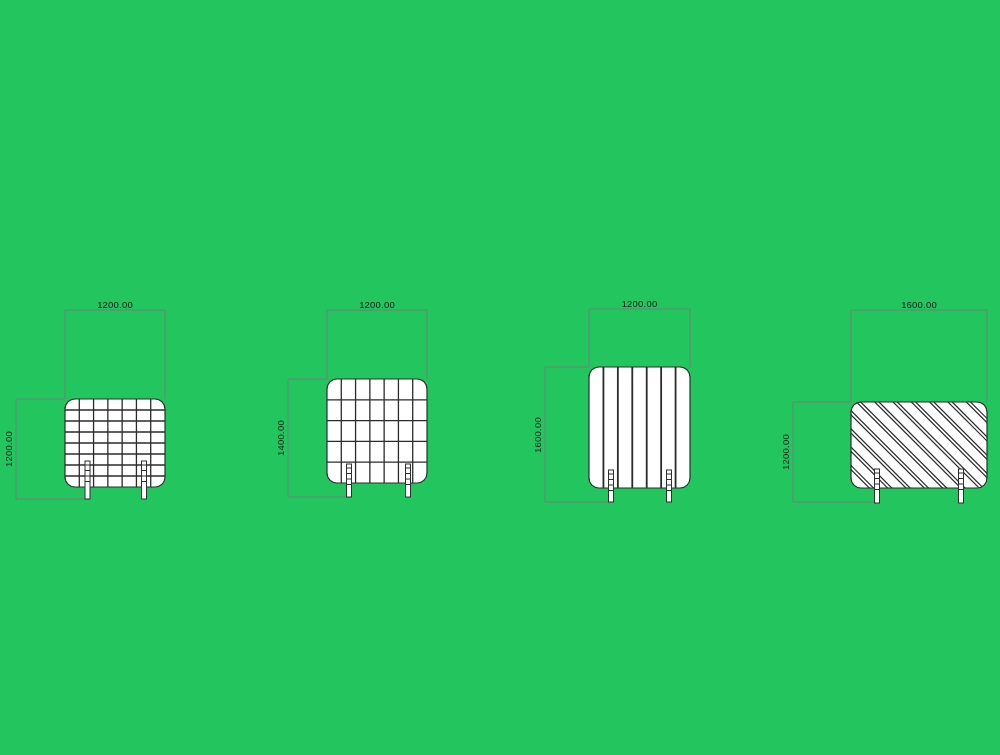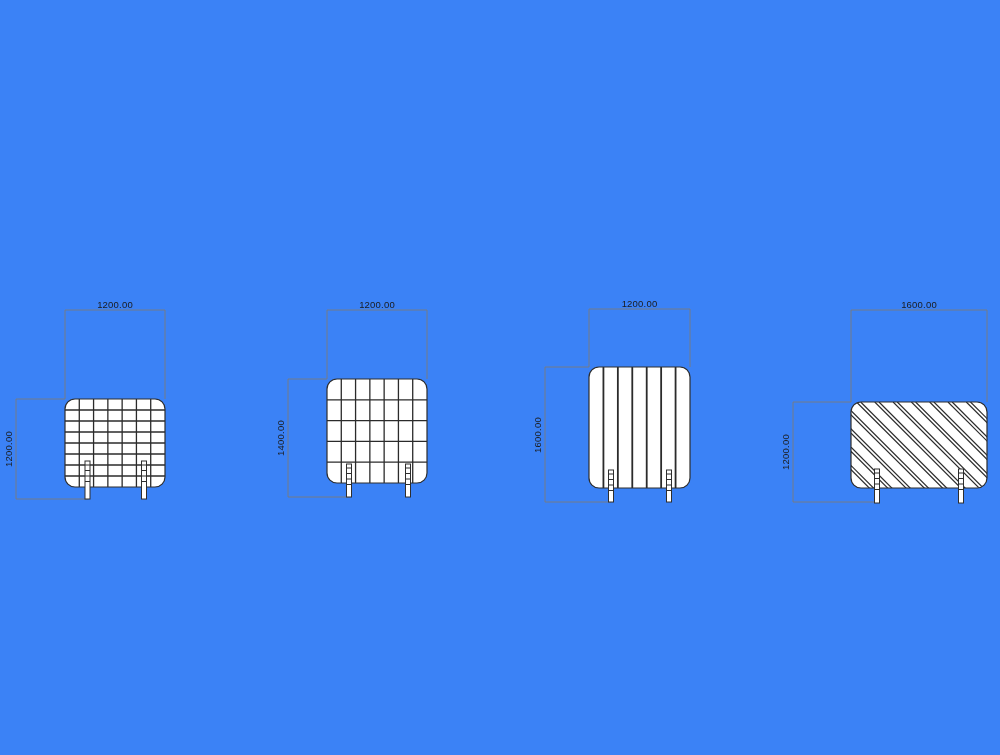--- a/index.html
+++ b/index.html
@@ -1,20 +1,20 @@
 <!DOCTYPE html>
 <html><head>
 <meta charset="utf-8">
 <style>
   html, body { margin: 0; padding: 0; background: #ffffff; }
   .canvas {
     position: relative;
     width: 1000px;
     height: 755px;
-    background: #3b82f6;
+    background: #22c55e;
     overflow: hidden;
   }
   svg { display: block; }
   svg text {
     font-family: "Liberation Sans", sans-serif;
     font-size: 9.5px;
     fill: #1b1b1b;
     letter-spacing: 0.2px;
   }
 </style>

